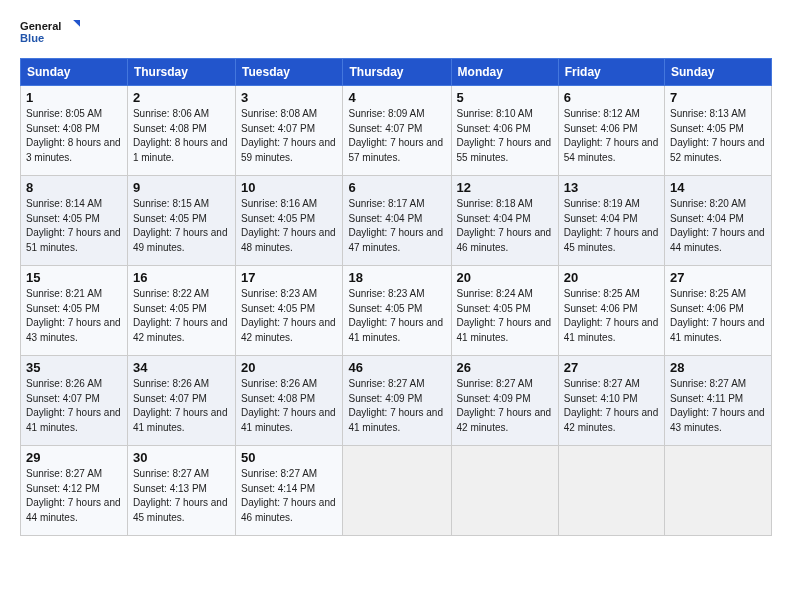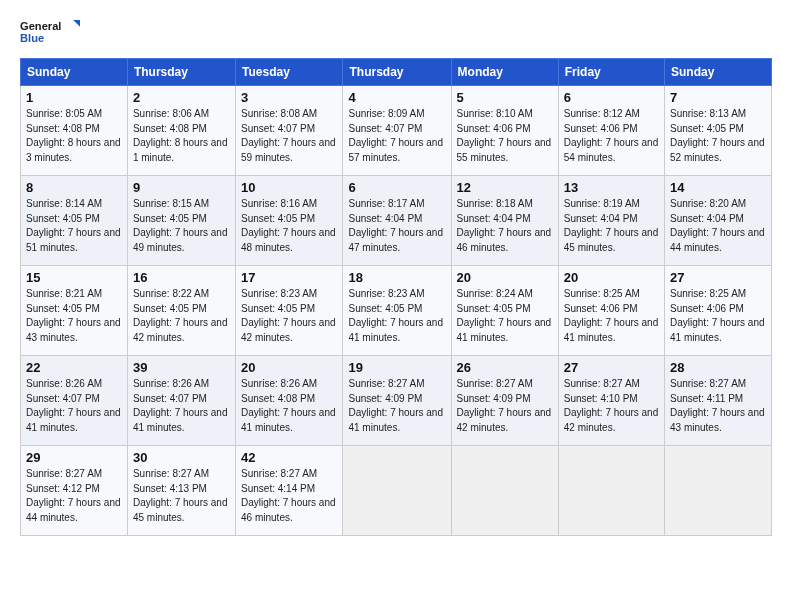--- a/index.html
+++ b/index.html
@@ -276,45 +276,45 @@
           <span class="day-num">27</span>
           <div class="day-detail">
             Sunrise: 8:25 AM<br>
             Sunset: 4:06 PM<br>
             Daylight: 7 hours and 41 minutes.
           </div>
         </td>
       </tr>
       <tr>
         <td>
-          <span class="day-num">22</span>
+          <span class="day-num">35</span>
           <div class="day-detail">
             Sunrise: 8:26 AM<br>
             Sunset: 4:07 PM<br>
             Daylight: 7 hours and 41 minutes.
           </div>
         </td>
         <td>
-          <span class="day-num">39</span>
+          <span class="day-num">34</span>
           <div class="day-detail">
             Sunrise: 8:26 AM<br>
             Sunset: 4:07 PM<br>
             Daylight: 7 hours and 41 minutes.
           </div>
         </td>
         <td>
           <span class="day-num">20</span>
           <div class="day-detail">
             Sunrise: 8:26 AM<br>
             Sunset: 4:08 PM<br>
             Daylight: 7 hours and 41 minutes.
           </div>
         </td>
         <td>
-          <span class="day-num">19</span>
+          <span class="day-num">46</span>
           <div class="day-detail">
             Sunrise: 8:27 AM<br>
             Sunset: 4:09 PM<br>
             Daylight: 7 hours and 41 minutes.
           </div>
         </td>
         <td>
           <span class="day-num">26</span>
           <div class="day-detail">
             Sunrise: 8:27 AM<br>
@@ -350,21 +350,21 @@
         </td>
         <td>
           <span class="day-num">30</span>
           <div class="day-detail">
             Sunrise: 8:27 AM<br>
             Sunset: 4:13 PM<br>
             Daylight: 7 hours and 45 minutes.
           </div>
         </td>
         <td>
-          <span class="day-num">42</span>
+          <span class="day-num">50</span>
           <div class="day-detail">
             Sunrise: 8:27 AM<br>
             Sunset: 4:14 PM<br>
             Daylight: 7 hours and 46 minutes.
           </div>
         </td>
         <td class="empty-cell"></td>
         <td class="empty-cell"></td>
         <td class="empty-cell"></td>
         <td class="empty-cell"></td>

